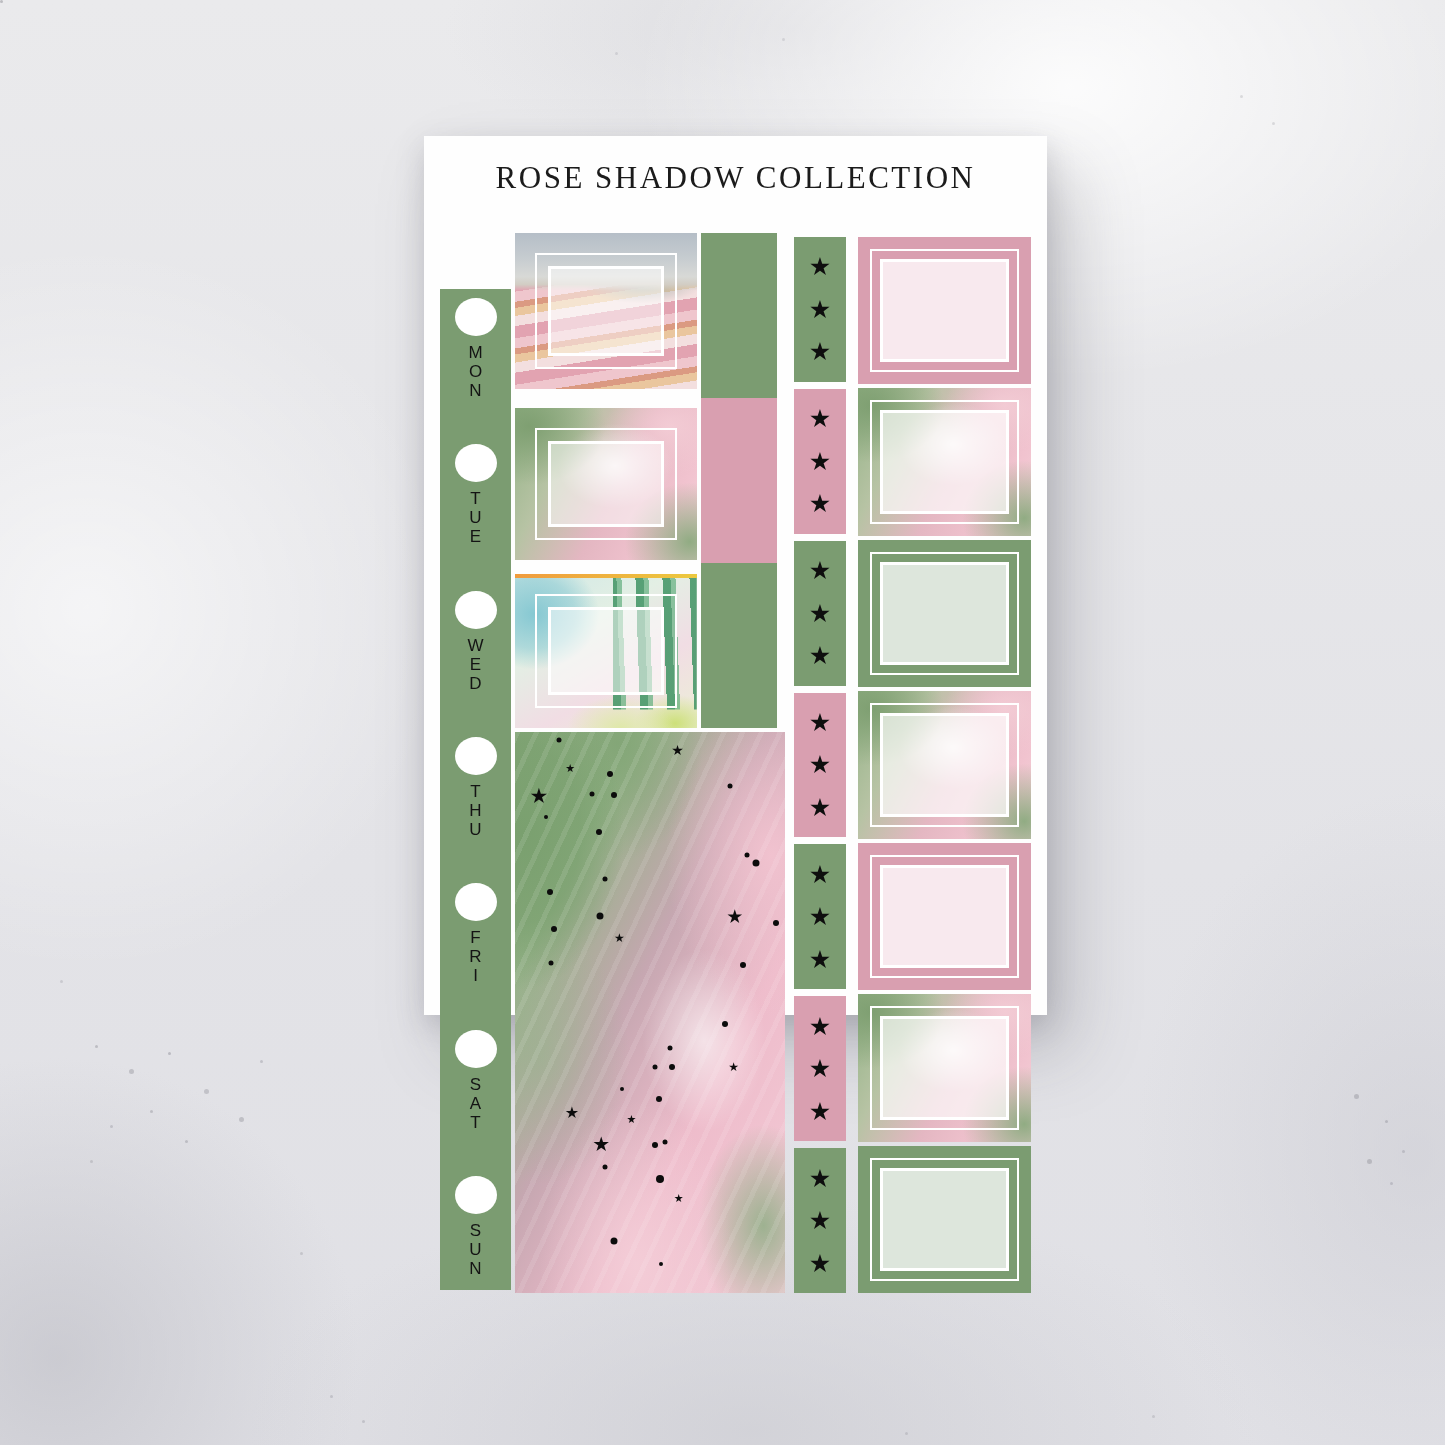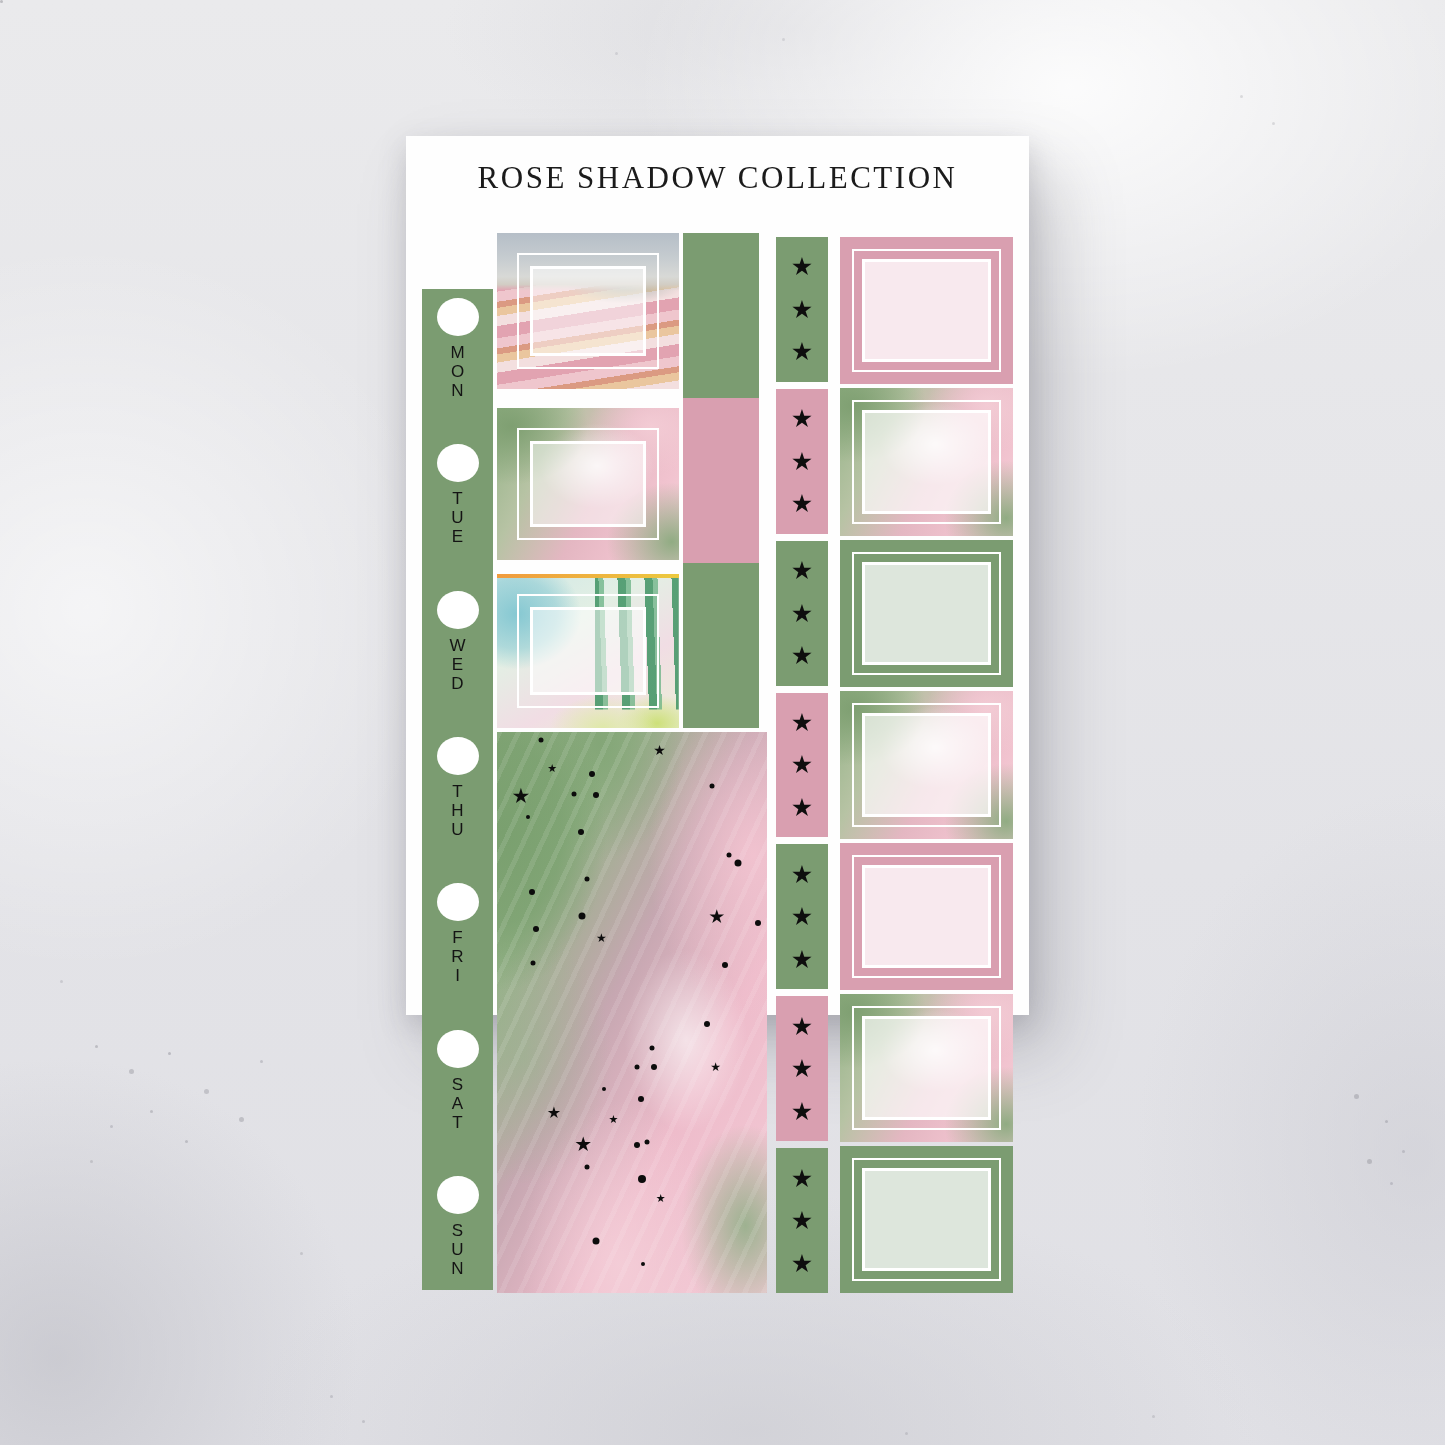--- a/index.html
+++ b/index.html
@@ -28,21 +28,21 @@
       90px 1160px 0 0 rgba(112,112,122,.24), 260px 1060px 0 0 rgba(112,112,122,.28),
       1355px 1095px 0 1px rgba(112,112,122,.3), 1385px 1120px 0 0 rgba(112,112,122,.3),
       1402px 1150px 0 0 rgba(112,112,122,.26), 1368px 1160px 0 1px rgba(112,112,122,.3),
       1390px 1182px 0 0 rgba(112,112,122,.26), 330px 1395px 0 0 rgba(112,112,122,.25),
       362px 1420px 0 0 rgba(112,112,122,.25), 905px 1432px 0 0 rgba(112,112,122,.22),
       1240px 95px 0 0 rgba(112,112,122,.2), 1272px 122px 0 0 rgba(112,112,122,.2),
       615px 52px 0 0 rgba(112,112,122,.18), 782px 38px 0 0 rgba(112,112,122,.18),
       1152px 1415px 0 0 rgba(112,112,122,.22), 60px 980px 0 0 rgba(112,112,122,.22),
       300px 1252px 0 0 rgba(112,112,122,.24);
   }
-  .sheet{position:absolute;left:406px;top:136px;width:623px;height:879px;background:#fefefe;
+  .sheet{position:absolute;left:424px;top:136px;width:623px;height:879px;background:#fefefe;
     box-shadow:0 10px 26px rgba(88,88,100,.22), 24px 36px 64px rgba(88,88,100,.28);}
   .title{position:absolute;top:24px;left:0;width:100%;text-align:center;
     font-family:"Liberation Serif",serif;font-size:31px;font-weight:500;letter-spacing:2.5px;
     color:#1b1b1b;}
 
   
   .day-strip{position:absolute;left:16px;top:153px;width:71px;height:1001px;background:var(--green);
     display:flex;flex-direction:column;justify-content:space-between;padding:9px 0 12px;box-sizing:border-box;}
   .day-unit{display:flex;flex-direction:column;align-items:center;gap:7px;}
   .hole{width:42px;height:38px;border-radius:50%;background:#fff;}

